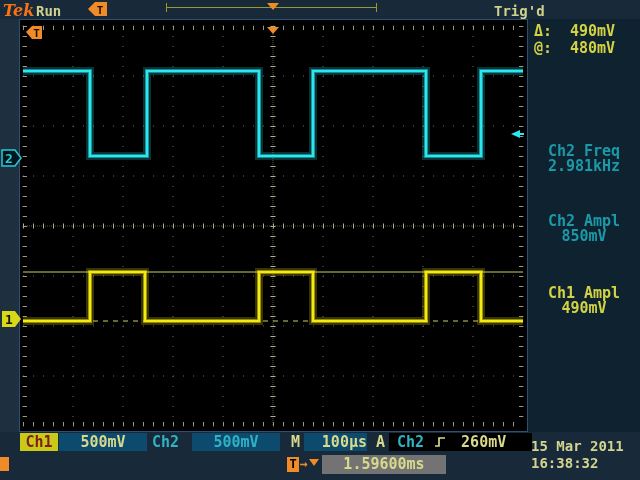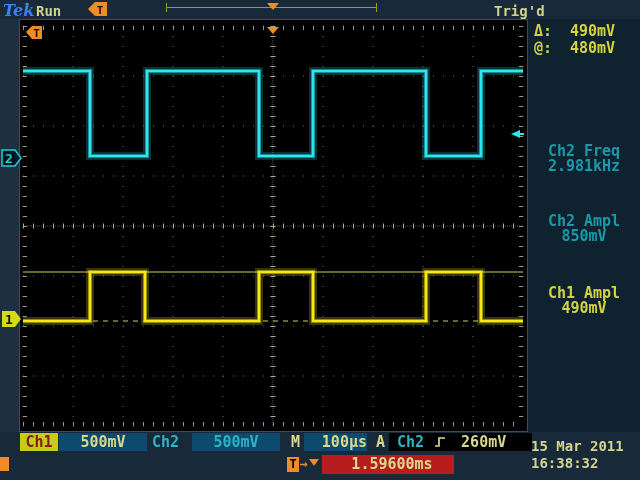--- a/index.html
+++ b/index.html
@@ -1,21 +1,21 @@
 <!DOCTYPE html>
 <html><head>
 <meta charset="utf-8">
 <style>
   html,body{margin:0;padding:0;background:#000;}
   #bezel{position:relative;width:640px;height:480px;background:#18293a;overflow:hidden;
          font-family:"DejaVu Sans Mono",monospace;-webkit-font-smoothing:none;}
   .abs{position:absolute;}
   .t{white-space:pre;line-height:1.1;}
   
-  #tek-logo{left:3px;top:1px;font:italic bold 16px "DejaVu Serif",serif;color:#3b82f6;}
+  #tek-logo{left:3px;top:1px;font:italic bold 16px "DejaVu Serif",serif;color:#f97316;}
   #run-status{left:36px;top:3px;font:bold 14px "DejaVu Sans Mono",monospace;color:#cfd18c;}
   #trig-status{left:452px;top:3px;font:bold 14px "DejaVu Sans Mono",monospace;color:#cfd18c;margin-left:42px;}
   .rec-line{left:166px;top:7px;width:211px;height:1px;background:#99992e;}
   .rec-brk{top:3px;width:1px;height:9px;background:#99992e;}
   .rec-tri{left:267px;top:3px;width:0;height:0;border-left:6px solid transparent;
            border-right:6px solid transparent;border-top:7px solid #f08c28;}
   
   #left-margin{left:0;top:19px;width:19px;height:413px;background:#1e3040;}
   
   #screen{left:19px;top:19px;width:509px;height:413px;background:#000;border:1px solid #2e5070;box-sizing:border-box;}
@@ -37,22 +37,22 @@
   #tb-box{left:304px;width:63px;color:#d8d98c;text-align:right;}
   #trg-a{left:376px;color:#d8d98c;}
   #trg-box{left:389px;width:143px;display:flex;align-items:center;background:#000;}
   
   #dly-frag{left:0;top:457px;width:9px;height:14px;background:#f08c28;}
   #dly-t{left:287px;top:457px;width:12px;height:15px;background:#f08c28;color:#000;
          font:bold 12px "DejaVu Sans Mono",monospace;text-align:center;line-height:15px;}
   #dly-arrow{left:300px;top:456px;color:#f08c28;font:bold 13px "DejaVu Sans Mono",monospace;}
   #dly-tri{left:309px;top:459px;width:0;height:0;border-left:5px solid transparent;
            border-right:5px solid transparent;border-top:7px solid #f08c28;}
-  #dly-box{left:322px;top:455px;width:124px;height:19px;background:#b91c1c;color:#d8d98c;
-           font:bold 15px "DejaVu Sans Mono",monospace;text-align:center;line-height:19px;padding-left:8px;}
+  #dly-box{left:322px;top:455px;width:124px;height:19px;background:#737373;color:#d8d98c;
+           font:bold 15px "DejaVu Sans Mono",monospace;text-align:center;line-height:19px;}
   .dt{left:531px;width:105px;font:bold 14px "DejaVu Sans Mono",monospace;color:#d3d48f;}
 </style>
 </head>
 <body>
 
 <div id="bezel">
 
   <span class="abs t" id="tek-logo">Tek</span>
   <span class="abs t" id="run-status">Run</span>
 

